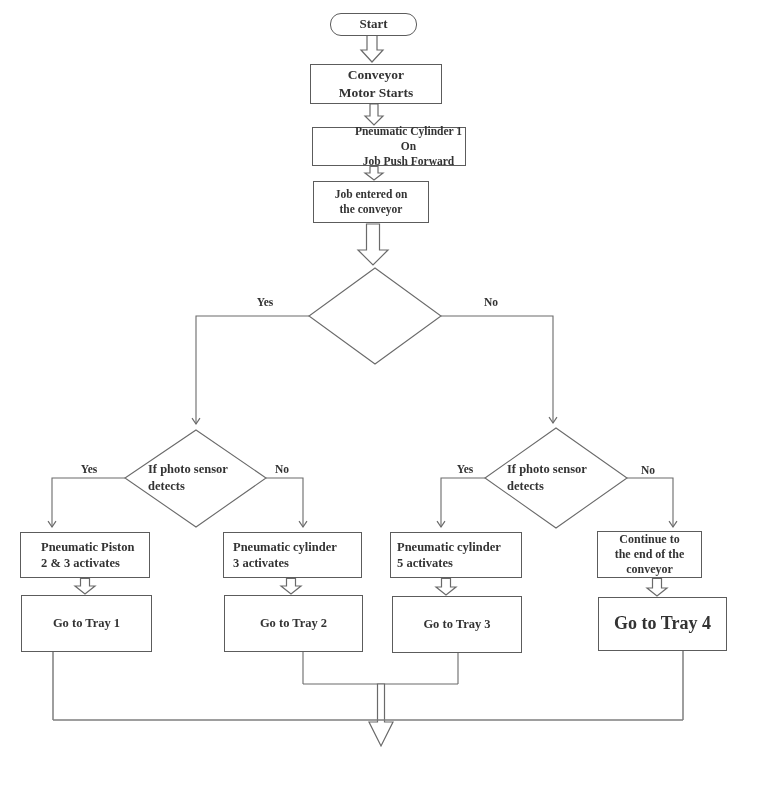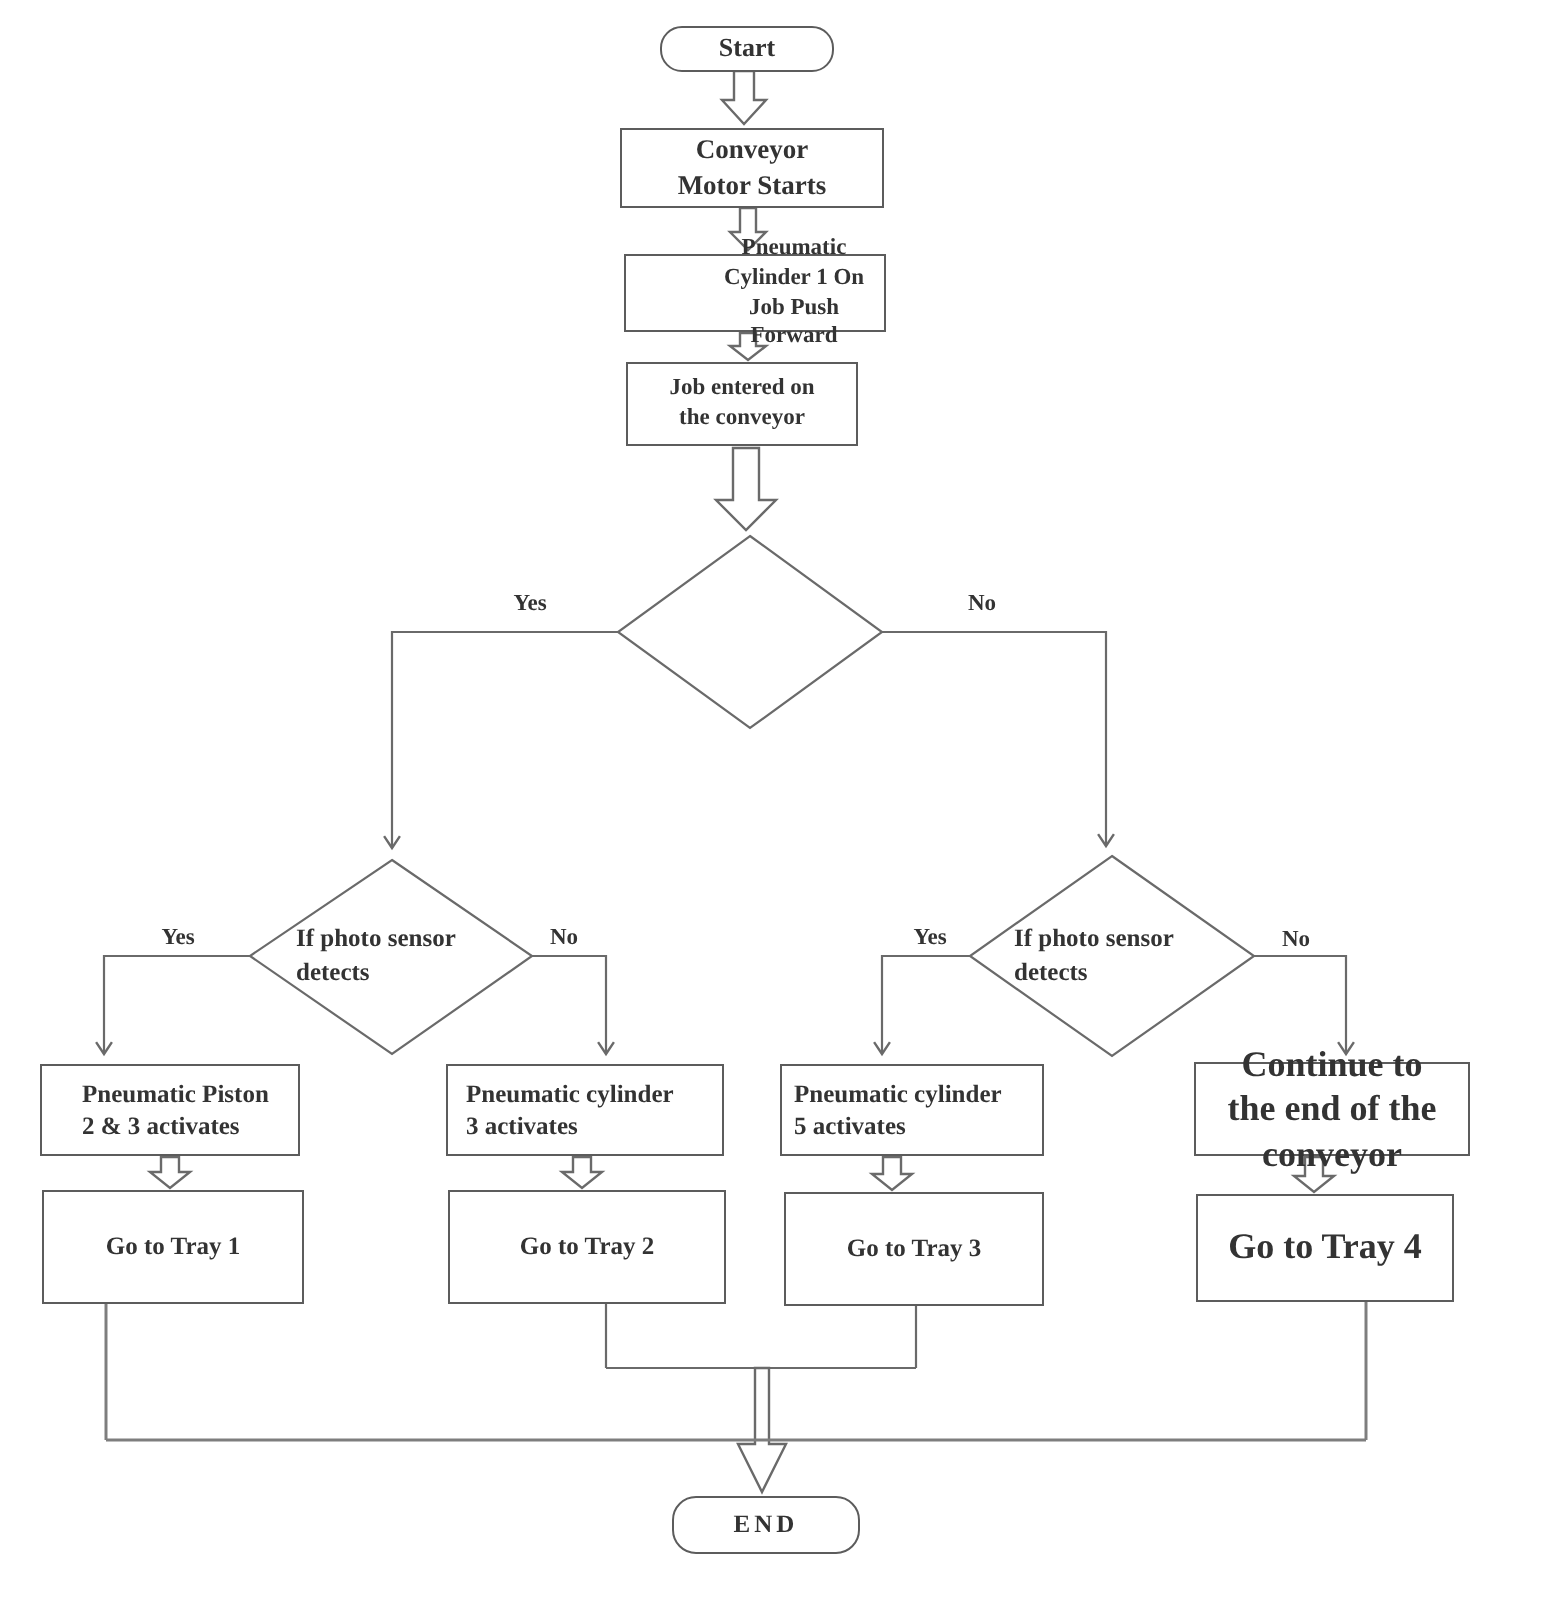--- a/index.html
+++ b/index.html
@@ -33,26 +33,26 @@
     font-weight:600;
     white-space:pre-line;
     line-height:1.32;
     color:#333333;
   }
   .dlabel{text-align:left;}
   .branch{font-size:11.5px;text-align:center;}
   
   #n-start   {left:330px;top:13px;width:87px;height:23px;font-size:13px;}
   #n-conveyor{left:310px;top:64px;width:132px;height:40px;font-size:13.5px;}
-  #n-cyl1    {left:312px;top:127px;width:131px;height:39px;font-size:11.5px;padding-left:39px;}
+  #n-cyl1    {left:312px;top:127px;width:154px;height:39px;font-size:11.5px;padding-left:39px;}
   #n-job     {left:313px;top:181px;width:116px;height:42px;font-size:11.5px;}
   #n-piston23{left:20px; top:532px;width:130px;height:46px;font-size:12.5px;padding-left:20px;}
   #n-cyl3    {left:223px;top:532px;width:139px;height:46px;font-size:12.5px;padding-left:9px;}
   #n-cyl5    {left:390px;top:532px;width:132px;height:46px;font-size:12.5px;padding-left:6px;}
-  #n-continue{left:597px;top:531px;width:138px;height:47px;font-size:18px;line-height:1.25;}
+  #n-continue{left:597px;top:531px;width:105px;height:47px;font-size:12px;line-height:1.25;}
   #n-tray1   {left:21px; top:595px;width:131px;height:57px;font-size:12.5px;}
   #n-tray2   {left:224px;top:595px;width:139px;height:57px;font-size:12.5px;}
   #n-tray3   {left:392px;top:596px;width:130px;height:57px;font-size:12.5px;}
   #n-tray4   {left:598px;top:597px;width:129px;height:54px;font-size:18px;}
   #n-end     {left:336px;top:748px;width:94px;height:29px;font-size:12.5px;}
   
   #l-d1{left:334px;top:301px;width:95px;font-size:12.5px;}
   #l-dl{left:148px;top:461px;width:108px;font-size:12.5px;}
   #l-dr{left:507px;top:461px;width:108px;font-size:12.5px;}
   
@@ -135,21 +135,20 @@
 conveyor</div>
 
   <div class="node" id="n-tray1">Go to Tray 1</div>
 
   <div class="node" id="n-tray2">Go to Tray 2</div>
 
   <div class="node" id="n-tray3">Go to Tray 3</div>
 
   <div class="node" id="n-tray4">Go to Tray 4</div>
 
-  <div class="node endcap" id="n-end">END</div>
 
   <div class="lbl dlabel" id="l-dl">If photo sensor
 detects</div>
   <div class="lbl dlabel" id="l-dr">If photo sensor
 detects</div>
 
   <div class="lbl branch" id="l-yes1">Yes</div>
   <div class="lbl branch" id="l-no1">No</div>
   <div class="lbl branch" id="l-yesL">Yes</div>
   <div class="lbl branch" id="l-noL">No</div>

